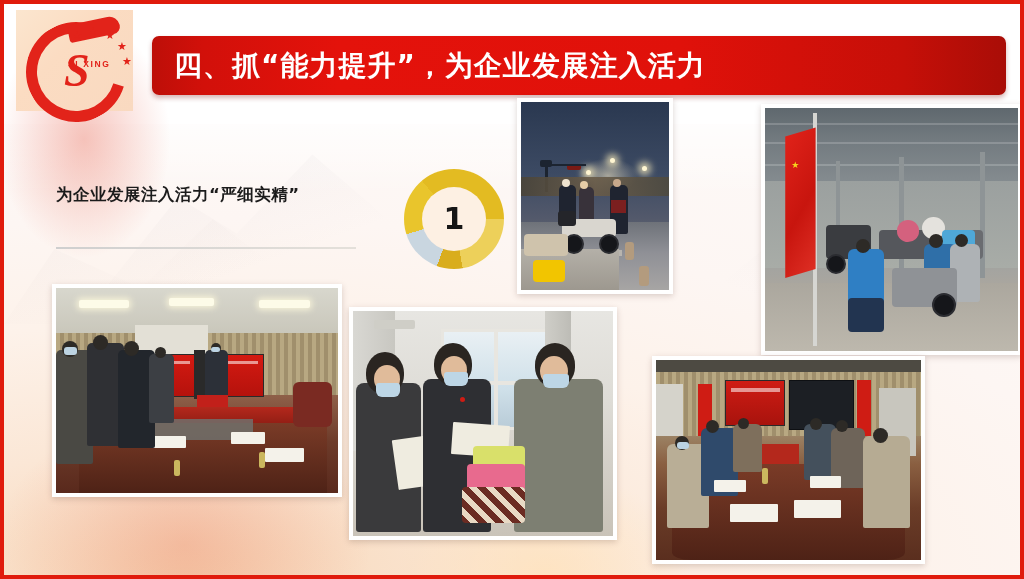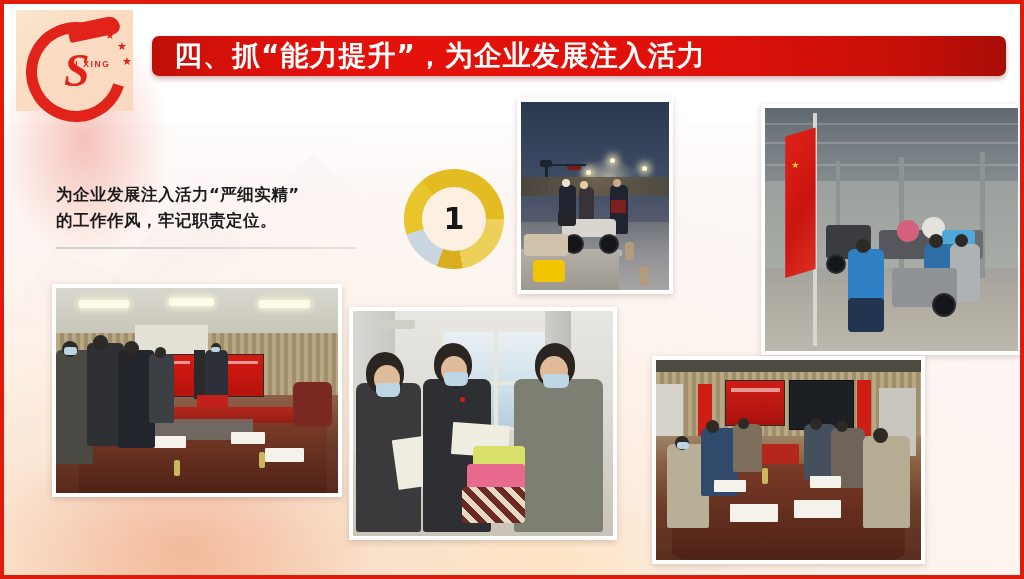--- a/index.html
+++ b/index.html
@@ -46,21 +46,21 @@
     font-family:"Liberation Serif",serif;font-weight:700;line-height:1;font-style:italic;}
   .logo-stars{position:absolute;left:56px;top:16px;width:62px;height:44px;}
   .logo-stars span{position:absolute;color:#e2231a;font-size:11px;line-height:1;}
   .logo-latin{position:absolute;left:52px;top:49px;font-size:8.5px;letter-spacing:1.6px;
     color:#e2231a;font-weight:700;}
   .logo-cn{position:absolute;left:46px;top:58px;font-size:35px;line-height:1;
     color:#d8d717;font-weight:700;letter-spacing:-1px;
     font-family:"DejaVu Sans","Liberation Sans",sans-serif;}
 
   
-  #title-bar{position:absolute;left:148px;top:32px;width:854px;height:40px;border-radius:7px;
+  #title-bar{position:absolute;left:148px;top:32px;width:854px;height:59px;border-radius:7px;
     background:linear-gradient(90deg,#bd0f08 0%,#d2100a 6%,#e4120b 22%,#e0110a 62%,#c60f08 88%,#a90d07 100%);
     box-shadow:0 3px 5px rgba(120,10,5,.30);display:flex;align-items:center;}
   #title-text{color:#ffffff;font-size:28px;font-weight:700;letter-spacing:1px;
     margin-left:22px;white-space:nowrap;
     font-family:"DejaVu Sans","Liberation Sans",sans-serif;}
 
   
   #caption{position:absolute;left:52px;top:178px;width:322px;}
   #caption .line{color:#1b1b1b;font-size:16.5px;font-weight:700;line-height:1.55;letter-spacing:.5px;
     font-family:"DejaVu Sans","Liberation Sans",sans-serif;}
@@ -193,21 +193,20 @@
     </div>
     <div class="logo-latin">SI XING</div>
   </div>
 
   <div id="title-bar">
     <div id="title-text">四、抓“能力提升”，为企业发展注入活力</div>
   </div>
 
   <div id="caption">
     <div class="line">为企业发展注入活力“严细实精”</div>
-    <div class="line">的工作作风，牢记职责定位。</div>
   </div>
   <div id="caption-rule"></div>
 
   <div id="donut">
     <div id="donut-hole">
       <div id="donut-num">1</div>
     </div>
   </div>
 
   <div class="photo" id="p1">

